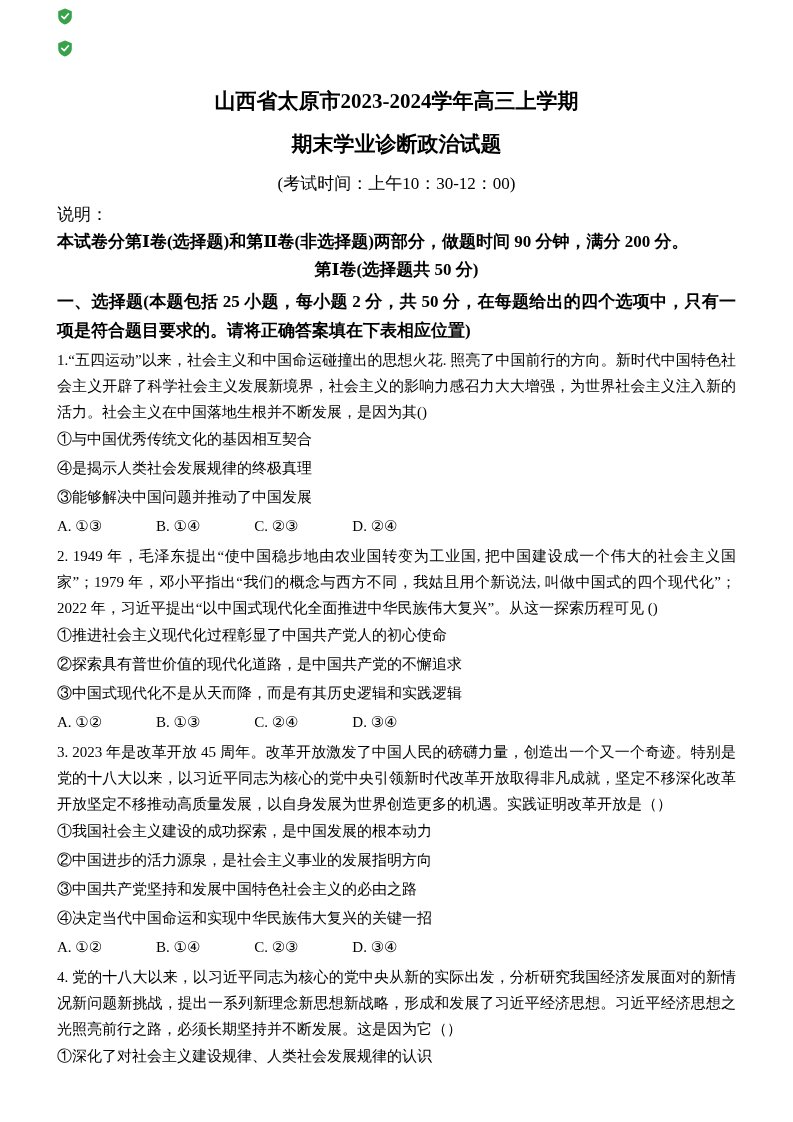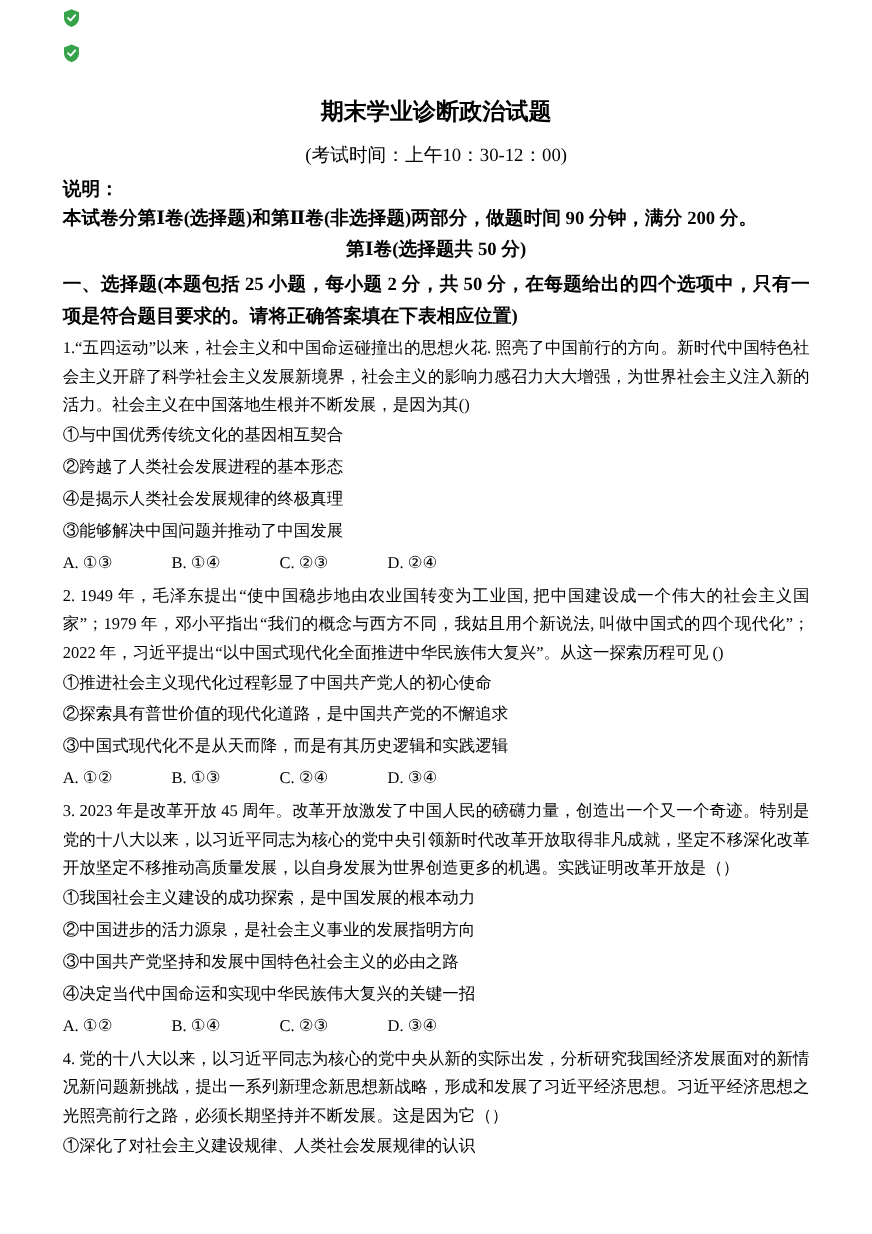--- a/index.html
+++ b/index.html
@@ -30,21 +30,21 @@
   }
   .title + .title { margin-top: 13px; }
   .exam-time {
     text-align: center;
     font-weight: normal;
     font-size: 17px;
     line-height: 24px;
     margin-top: 13px;
   }
   .notes-label {
-    font-weight: bold;
+    font-weight: normal;
     font-size: 17px;
     line-height: 24px;
     margin-top: 7px;
   }
   .notes-body {
     font-weight: bold;
     font-size: 17px;
     line-height: 24px;
     margin-top: 3px;
   }
@@ -89,33 +89,33 @@
     <svg class="badge" viewBox="0 0 16 17" width="16" height="17" aria-hidden="true">
       <path d="M8 0.5 L14.8 3.2 V8.2 C14.8 12.4 12 15.3 8 16.5 C4 15.3 1.2 12.4 1.2 8.2 V3.2 Z" fill="#36a24a"></path>
       <path d="M4.8 8.3 L7.2 10.6 L11.4 5.8" stroke="#ffffff" stroke-width="1.7" fill="none" stroke-linecap="round" stroke-linejoin="round"></path>
     </svg>
     <svg class="badge" viewBox="0 0 16 17" width="16" height="17" aria-hidden="true">
       <path d="M8 0.5 L14.8 3.2 V8.2 C14.8 12.4 12 15.3 8 16.5 C4 15.3 1.2 12.4 1.2 8.2 V3.2 Z" fill="#36a24a"></path>
       <path d="M4.8 8.3 L7.2 10.6 L11.4 5.8" stroke="#ffffff" stroke-width="1.7" fill="none" stroke-linecap="round" stroke-linejoin="round"></path>
     </svg>
   </div>
 
+  <h1 class="title">山西省太原市2023-2024学年高三上学期</h1>
   <h1 class="title">期末学业诊断政治试题</h1>
   <p class="exam-time">(考试时间：上午10：30-12：00)</p>
 
   <p class="notes-label">说明：</p>
   <p class="notes-body">本试卷分第Ⅰ卷(选择题)和第Ⅱ卷(非选择题)两部分，做题时间 90 分钟，满分 200 分。</p>
 
   <p class="section-title">第Ⅰ卷(选择题共 50 分)</p>
   <p class="section-intro">一、选择题(本题包括 25 小题，每小题 2 分，共 50 分，在每题给出的四个选项中，只有一项是符合题目要求的。请将正确答案填在下表相应位置)</p>
 
   <div class="question">
     <p class="stem">1.“五四运动”以来，社会主义和中国命运碰撞出的思想火花. 照亮了中国前行的方向。新时代中国特色社会主义开辟了科学社会主义发展新境界，社会主义的影响力感召力大大增强，为世界社会主义注入新的活力。社会主义在中国落地生根并不断发展，是因为其()</p>
     <p class="item">①与中国优秀传统文化的基因相互契合</p>
-    <p class="item">②跨越了人类社会发展进程的基本形态</p>
     <p class="item">④是揭示人类社会发展规律的终极真理</p>
     <p class="item">③能够解决中国问题并推动了中国发展</p>
     <p class="options">
       <span class="opt">A. ①③</span>
       <span class="opt">B. ①④</span>
       <span class="opt">C. ②③</span>
       <span class="opt">D. ②④</span>
     </p>
   </div>
 

